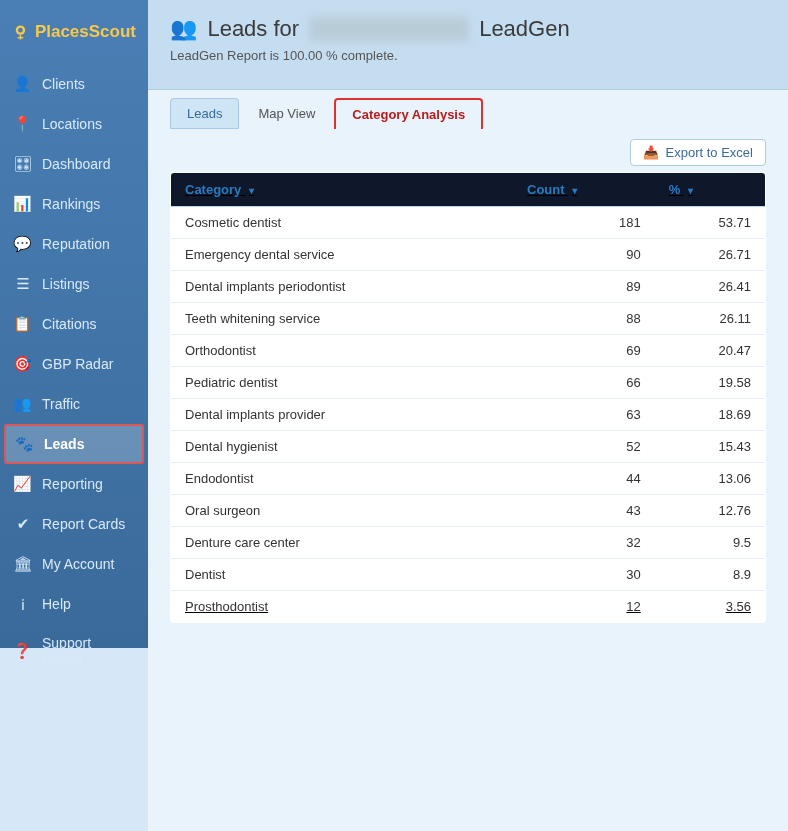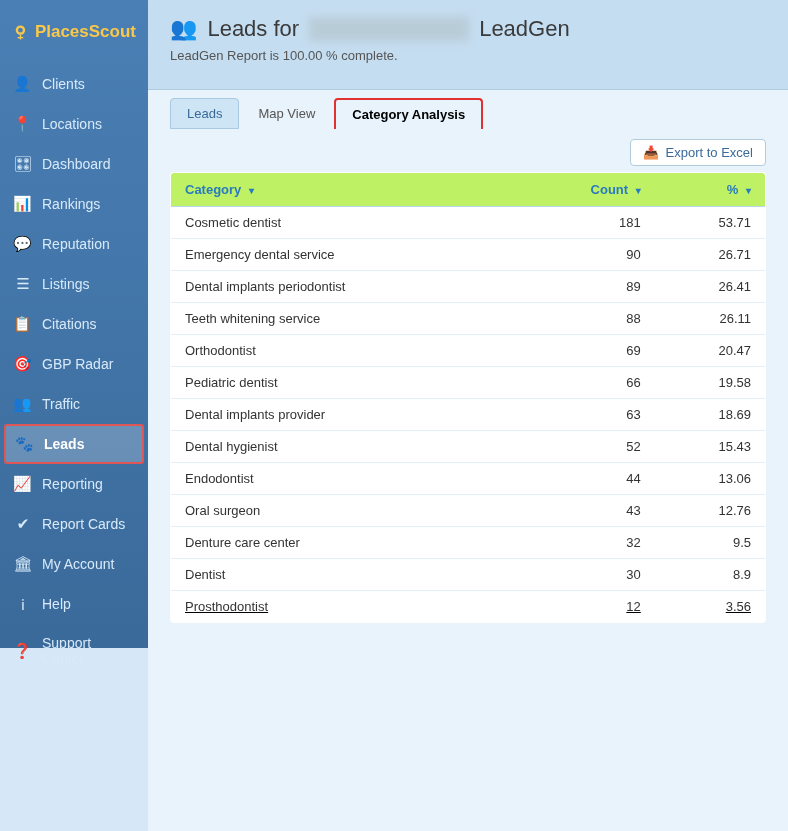--- a/index.html
+++ b/index.html
@@ -129,21 +129,21 @@
       cursor: pointer;
       border: 1px solid transparent;
       border-radius: 4px 4px 0 0;
       color: #555;
       background: transparent;
     }
     .tab.active-tab {
       background: #e8f3fb;
       border: 2px solid #e03030;
       border-bottom: none;
-      color: #000000;
+      color: #b91c1c;
       font-weight: 600;
       text-align: center;
     }
     .tab.leads-tab {
       background: #cde5f5;
       border: 1px solid #aac8e0;
       color: #3a6a9a;
     }
 
     
@@ -173,31 +173,32 @@
 
     .data-table {
       width: 100%;
       border-collapse: collapse;
       background: #fff;
       border: 1px solid #c5ddf0;
       border-radius: 4px;
       overflow: hidden;
     }
     .data-table thead tr {
-      background: #bef264;
+      background: #0f172a;
+      text-decoration: underline;
     }
     .data-table thead th {
       padding: 9px 14px;
       font-size: 13px;
       font-weight: 600;
       color: #2a7bbf;
       text-align: left;
       border-bottom: 1px solid #b8d8ee;
     }
-    .data-table thead th.right { text-align: right; }
+    .data-table thead th.right { text-align: left; }
     .data-table thead th .sort-icon { margin-left: 4px; font-size: 10px; color: #2a7bbf; }
 
     .data-table tbody tr {
       border-bottom: 1px solid #e0eff8;
     }
     .data-table tbody tr:last-child { border-bottom: none; text-decoration: underline; }
     .data-table tbody td {
       padding: 8px 14px;
       font-size: 13px;
       color: #333;

